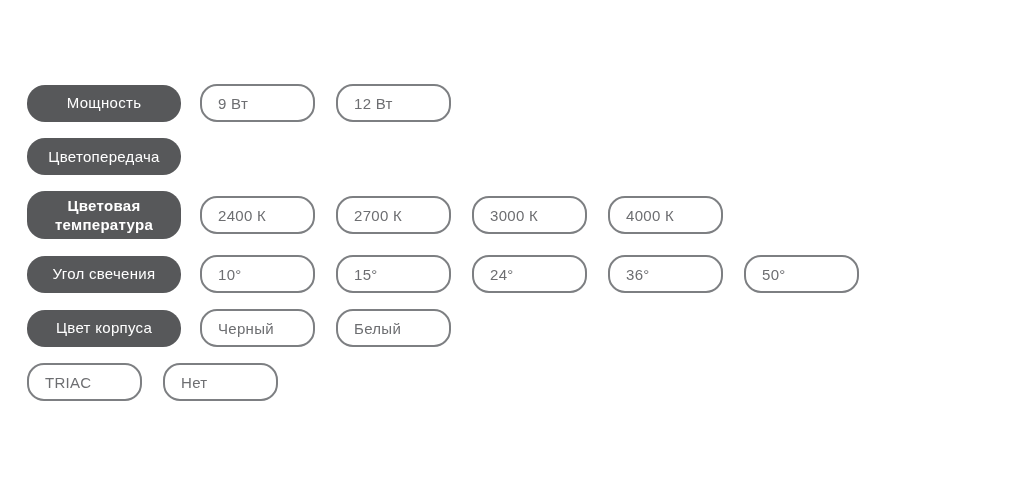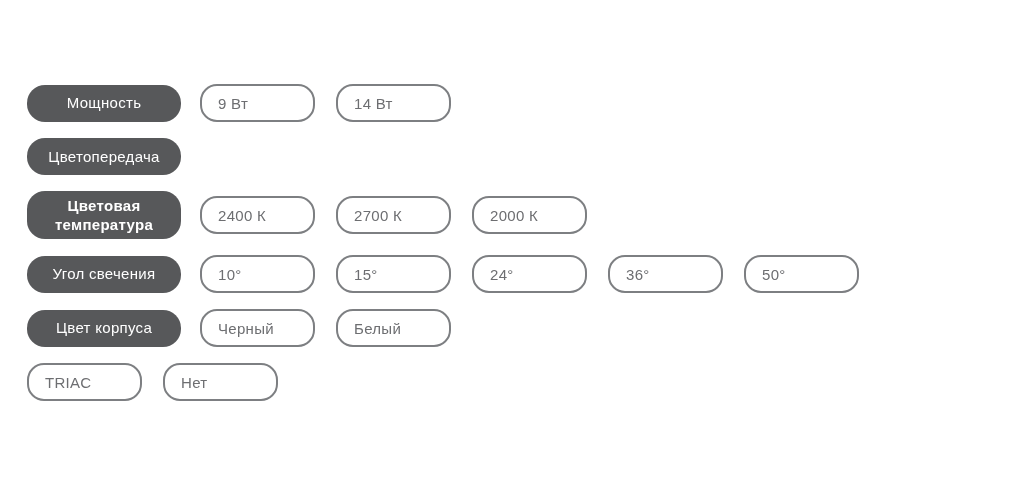--- a/index.html
+++ b/index.html
@@ -76,34 +76,35 @@
 </head>
 <body>
 
 <div class="canvas">
   <div class="config">
 
     <div class="row">
       <div class="label-pill">Мощность</div>
       <div class="options">
         <button class="option">9 Вт</button>
-        <button class="option">14 Вт</button>
+        <button class="option">12 Вт</button>
       </div>
     </div>
 
     <div class="row">
       <div class="label-pill">Цветопередача</div>
     </div>
 
     <div class="row tall">
       <div class="label-pill">Цветовая температура</div>
       <div class="options">
         <button class="option">2400 К</button>
         <button class="option">2700 К</button>
-        <button class="option">2000 К</button>
+        <button class="option">3000 К</button>
+        <button class="option">4000 К</button>
       </div>
     </div>
 
     <div class="row">
       <div class="label-pill">Угол свечения</div>
       <div class="options">
         <button class="option">10°</button>
         <button class="option">15°</button>
         <button class="option">24°</button>
         <button class="option">36°</button>

